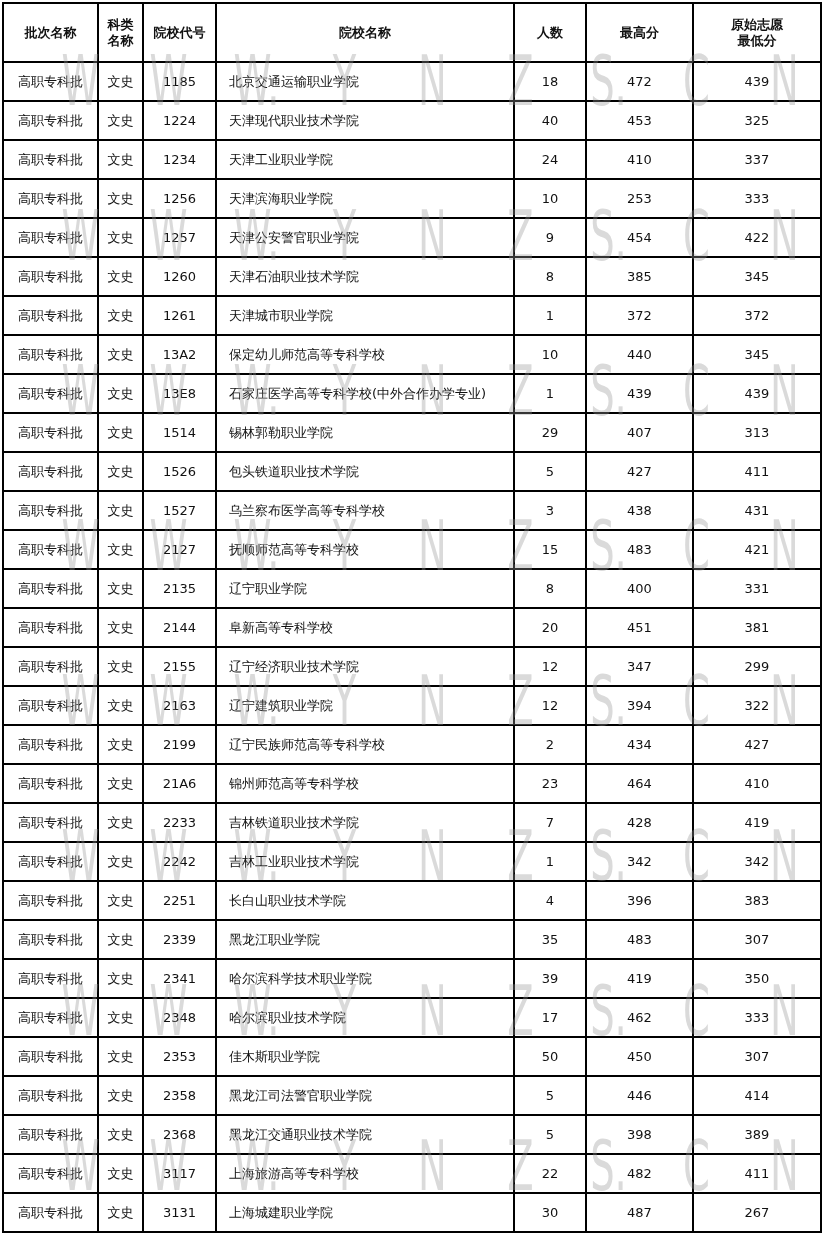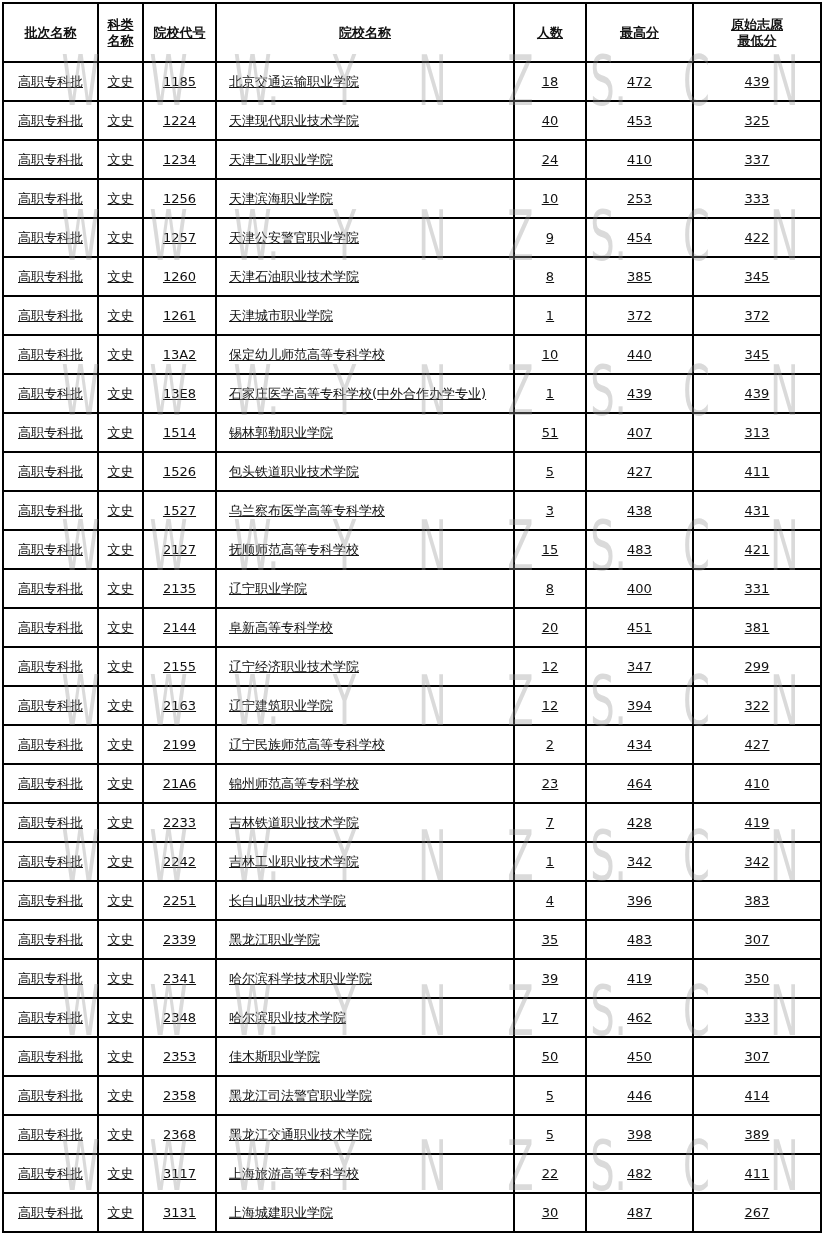--- a/index.html
+++ b/index.html
@@ -1,18 +1,18 @@
 <!DOCTYPE html>
 <html><head>
 <meta charset="utf-8">
 <style>
   html, body { margin: 0; padding: 0; background: #ffffff; }
   body { width: 823px; height: 1243px; position: relative; overflow: hidden;
          font-family: "DejaVu Sans", "Liberation Sans", sans-serif; color: #111; }
-  table { border-collapse: collapse; position: absolute; left: 2px; top: 2px; table-layout: fixed; width: 818px; text-decoration: underline; }
+  table { border-collapse: collapse; position: absolute; left: 2px; top: 2px; table-layout: fixed; width: 818px; }
   td, th { border: 2px solid #000; text-align: center; font-size: 13px; padding: 0; }
   th { height: 57px; font-weight: bold; font-size: 13px; line-height: 16px; }
   td { height: 37px; }
   td.name { text-align: left; padding-left: 12px; white-space: nowrap; }
   .wm { position: absolute; left: 0; top: 0; width: 823px; height: 1243px; pointer-events: none; z-index: 2; }
   .wm-row { position: absolute; left: 42px; width: 780px; display: flex; justify-content: space-between;
             font-family: "DejaVu Sans", sans-serif; font-size: 70px; color: rgba(150,150,150,0.35);
             transform: scaleX(0.55); transform-origin: left center; letter-spacing: 0; }
   .wm-row span { width: 140px; text-align: center; }
 </style>
@@ -120,21 +120,21 @@
         <td class="name">石家庄医学高等专科学校(中外合作办学专业)</td>
         <td>1</td>
         <td>439</td>
         <td>439</td>
       </tr>
       <tr>
         <td>高职专科批</td>
         <td>文史</td>
         <td>1514</td>
         <td class="name">锡林郭勒职业学院</td>
-        <td>51</td>
+        <td>29</td>
         <td>407</td>
         <td>313</td>
       </tr>
       <tr>
         <td>高职专科批</td>
         <td>文史</td>
         <td>1526</td>
         <td class="name">包头铁道职业技术学院</td>
         <td>5</td>
         <td>427</td>

